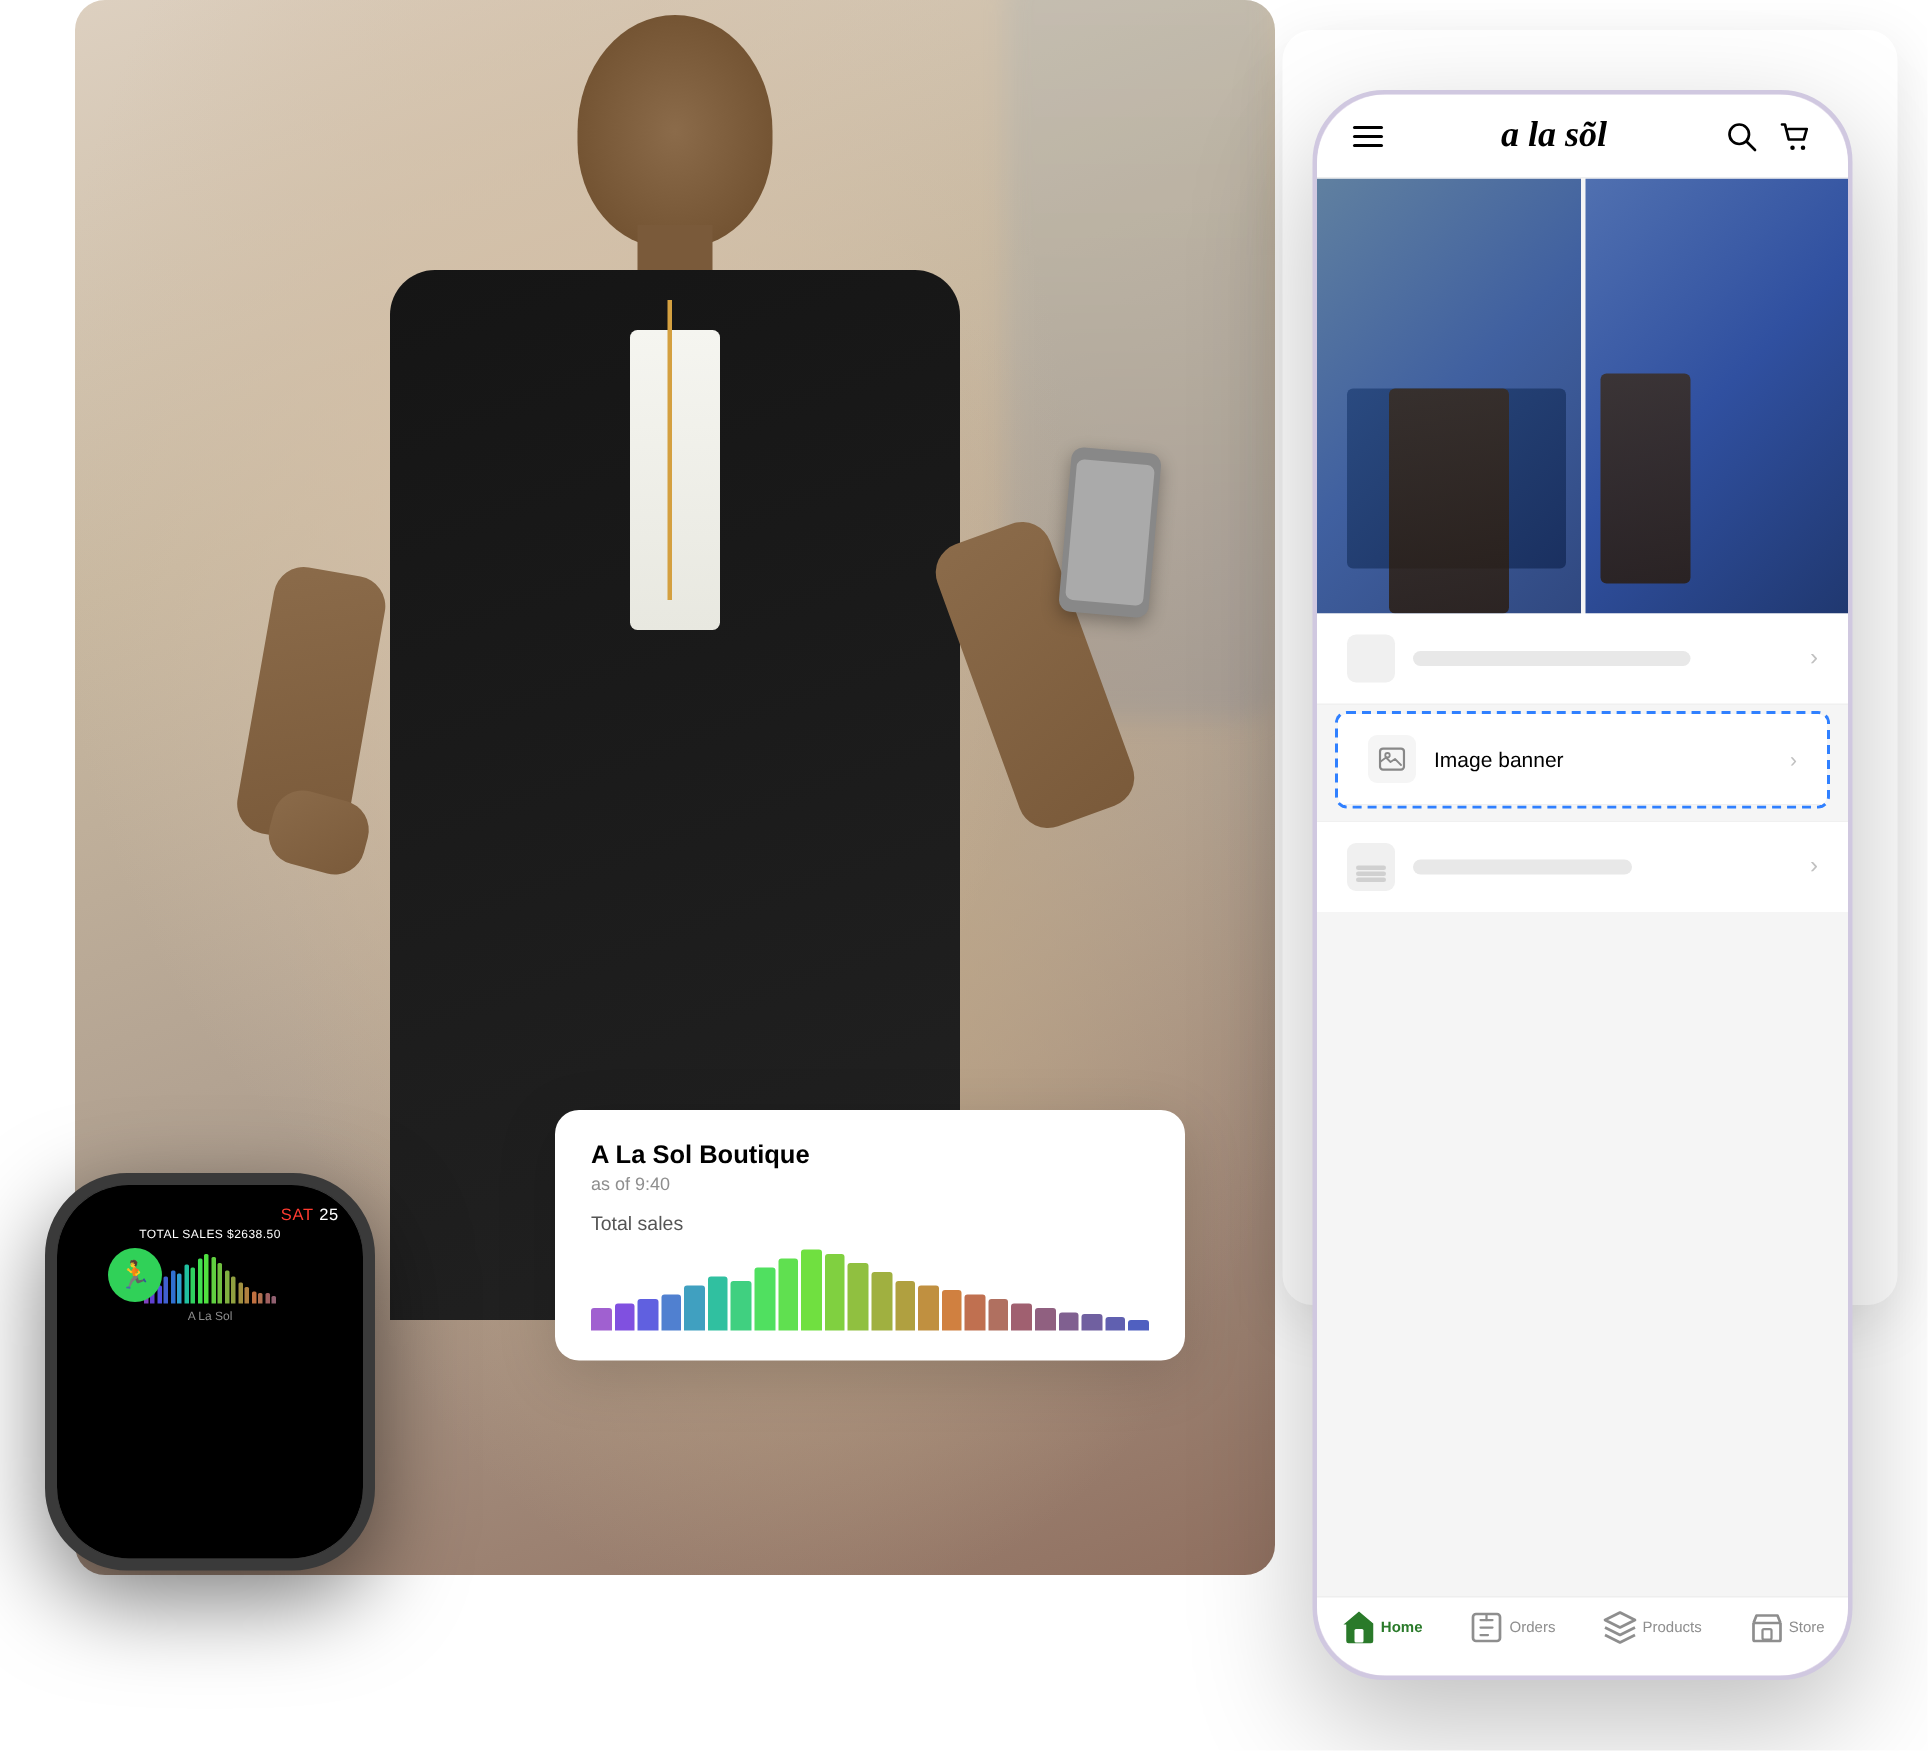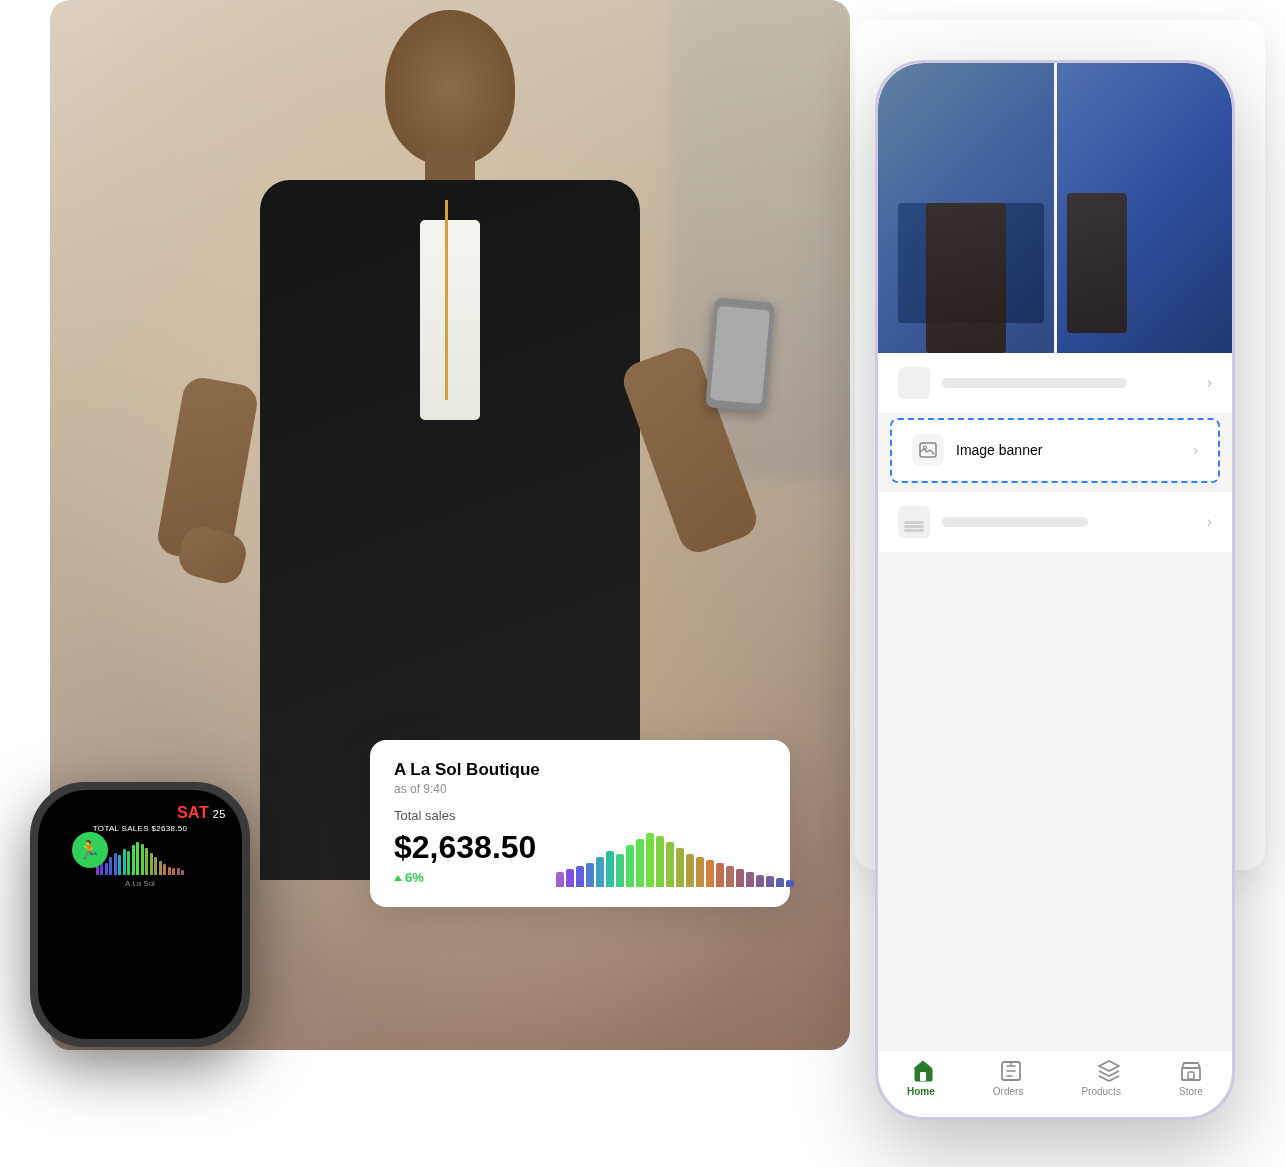--- a/index.html
+++ b/index.html
@@ -378,22 +378,22 @@
       border-top: 1px solid #eeeeee;
       display: flex;
       justify-content: space-around;
       align-items: center;
       padding: 8px 0 20px;
       margin-top: auto;
     }
 
     .nav-item {
       display: flex;
-      flex-direction: column;
-      align-items: flex-end;
+      flex-direction: row;
+      align-items: center;
       gap: 3px;
     }
 
     .nav-label {
       font-size: 10px;
       color: #8e8e8e;
     }
 
     .nav-label-active {
       font-size: 10px;
@@ -474,21 +474,21 @@
 
   <div style="position:absolute;top:530px;left:130px;width:65px;height:50px;background:linear-gradient(135deg,#8B6B4A,#7a5a3a);border-radius:20px;transform:rotate(15deg);"></div>
 </div>
 
 <div class="apple-watch">
   <div class="watch-screen">
 
     <div style="position:relative;">
       <div class="watch-runner">🏃</div>
       <div class="watch-sat">
-        <span style="color:#ff3b30;font-size:16px;font-weight:700;">SAT</span>
+        <span style="color:#ff3b30;font-size:11px;font-weight:400;">SAT</span>
         <span style="color:#ffffff;font-size:11px;font-weight:400;">25</span>
       </div>
     </div>
     <div class="watch-sales">
       <span>TOTAL SALES</span> <span>$2638.50</span>
     </div>
 
     <div class="watch-chart">
       <div class="watch-bar" style="height:30%;background:#8040c0;"></div>
       <div class="watch-bar" style="height:38%;background:#6040d0;"></div>
@@ -514,27 +514,20 @@
     <div class="watch-store">A La Sol</div>
 
   </div>
 </div>
 
 <div class="sales-card">
   <div class="sales-store-name">A La Sol Boutique</div>
   <div class="sales-time">as of 9:40</div>
   <div class="sales-label">Total sales</div>
   <div class="sales-amount-row">
-    <div>
-      <div class="sales-amount">$2,638.50</div>
-      <div class="sales-percent">
-        <div class="arrow-up"></div>
-        <span>6%</span>
-      </div>
-    </div>
     <div class="sales-chart">
       <div class="sales-bar" style="height:25%;background:#a060d0;"></div>
       <div class="sales-bar" style="height:30%;background:#8050e0;"></div>
       <div class="sales-bar" style="height:35%;background:#6060e0;"></div>
       <div class="sales-bar" style="height:40%;background:#5080d0;"></div>
       <div class="sales-bar" style="height:50%;background:#40a0c0;"></div>
       <div class="sales-bar" style="height:60%;background:#30c0a0;"></div>
       <div class="sales-bar" style="height:55%;background:#40d080;"></div>
       <div class="sales-bar" style="height:70%;background:#50e060;"></div>
       <div class="sales-bar" style="height:80%;background:#60e050;"></div>
@@ -554,20 +547,41 @@
       <div class="sales-bar" style="height:15%;background:#6060b0;"></div>
       <div class="sales-bar" style="height:12%;background:#5060c0;"></div>
     </div>
   </div>
 </div>
 
 <div class="phone-mockup">
   <div class="phone-inner">
 
 
+    <div class="store-header">
+      <div class="hamburger-icon">
+        <div class="hamburger-line"></div>
+        <div class="hamburger-line"></div>
+        <div class="hamburger-line"></div>
+      </div>
+      <div class="store-logo">a la sõl</div>
+      <div class="store-icons">
+
+        <svg width="22" height="22" viewBox="0 0 22 22" fill="none">
+          <circle cx="9.5" cy="9.5" r="6.5" stroke="#000" stroke-width="1.8"></circle>
+          <line x1="14.5" y1="14.5" x2="20" y2="20" stroke="#000" stroke-width="1.8" stroke-linecap="round"></line>
+        </svg>
+
+        <svg width="22" height="22" viewBox="0 0 22 22" fill="none">
+          <path d="M2 3h2l2.5 10h10l2-7H6.5" stroke="#000" stroke-width="1.8" stroke-linecap="round" stroke-linejoin="round"></path>
+          <circle cx="9" cy="18.5" r="1.5" fill="#000"></circle>
+          <circle cx="16" cy="18.5" r="1.5" fill="#000"></circle>
+        </svg>
+      </div>
+    </div>
 
     <div class="product-images">
       <div class="product-img-left">
 
         <div style="position:absolute;top:20px;left:30px;width:100px;height:130px;background:linear-gradient(135deg,#4060a0,#2040808);border-radius:8px;transform:rotate(-5deg);opacity:0.9;"></div>
         <div style="position:absolute;bottom:30px;left:20px;right:10px;height:120px;background:linear-gradient(135deg,#2a4a80,#1a3060);border-radius:4px;"></div>
 
         <div style="position:absolute;bottom:0;left:50%;transform:translateX(-50%);width:80px;height:150px;background:linear-gradient(180deg,#3a2a1a,#2a1a0a);border-radius:4px;opacity:0.8;"></div>
       </div>
       <div class="product-img-right">

